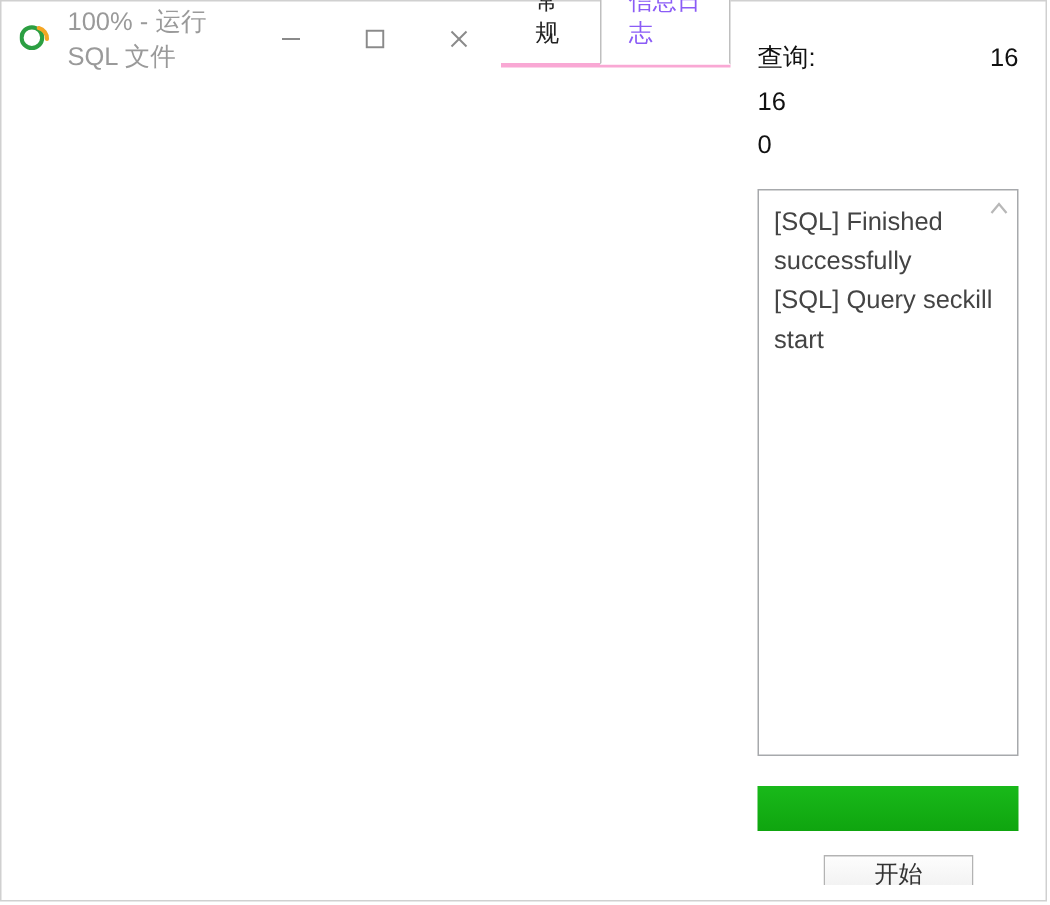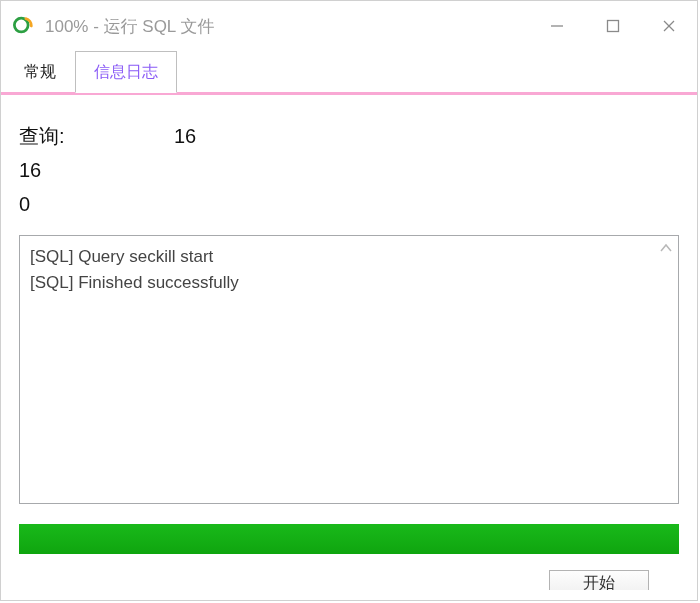--- a/index.html
+++ b/index.html
@@ -11,21 +11,21 @@
       height: 603px;
       overflow: hidden;
       position: relative;
     }
     .window {
       border: 1px solid #d0d0d0;
       width: 698px;
       height: 601px;
       background: #fff;
       display: flex;
-      flex-direction: column;
+      flex-direction: row;
     }
     .titlebar {
       height: 50px;
       display: flex;
       align-items: center;
       padding: 0 0 0 12px;
       color: #9a9a9a;
       font-size: 17px;
     }
     .titlebar .icon {
@@ -74,21 +74,21 @@
       flex: 1;
       padding: 24px 18px 10px 18px;
       display: flex;
       flex-direction: column;
     }
     .stats {
       margin-bottom: 14px;
     }
     .statrow {
       display: flex;
-      font-size: 20px;
+      font-size: 17px;
       color: #111;
       line-height: 1.7;
     }
     .statrow .label { width: 155px; }
     .statrow .value { }
     .logbox {
       border: 1px solid #a7a9ac;
       flex: 1;
       padding: 8px 10px;
       font-size: 17px;
@@ -185,22 +185,22 @@
         <span class="value">16</span>
       </div>
       <div class="statrow">
         <span class="value">0</span>
       </div>
       <div class="statrow">
       </div>
     </div>
 
     <div class="logbox">
+      <div class="line">[SQL] Finished successfully</div>
       <div class="line">[SQL] Query seckill start</div>
-      <div class="line">[SQL] Finished successfully</div>
       <span class="scroll-up">
         <svg width="12" height="10" viewBox="0 0 12 10">
             <path d="M1 8 L6 2 L11 8" fill="none" stroke="#b8b8b8" stroke-width="1.5"></path>
           </svg>
       </span>
     </div>
 
     <div class="progressbar"></div>
 
     <div class="button-clip">

